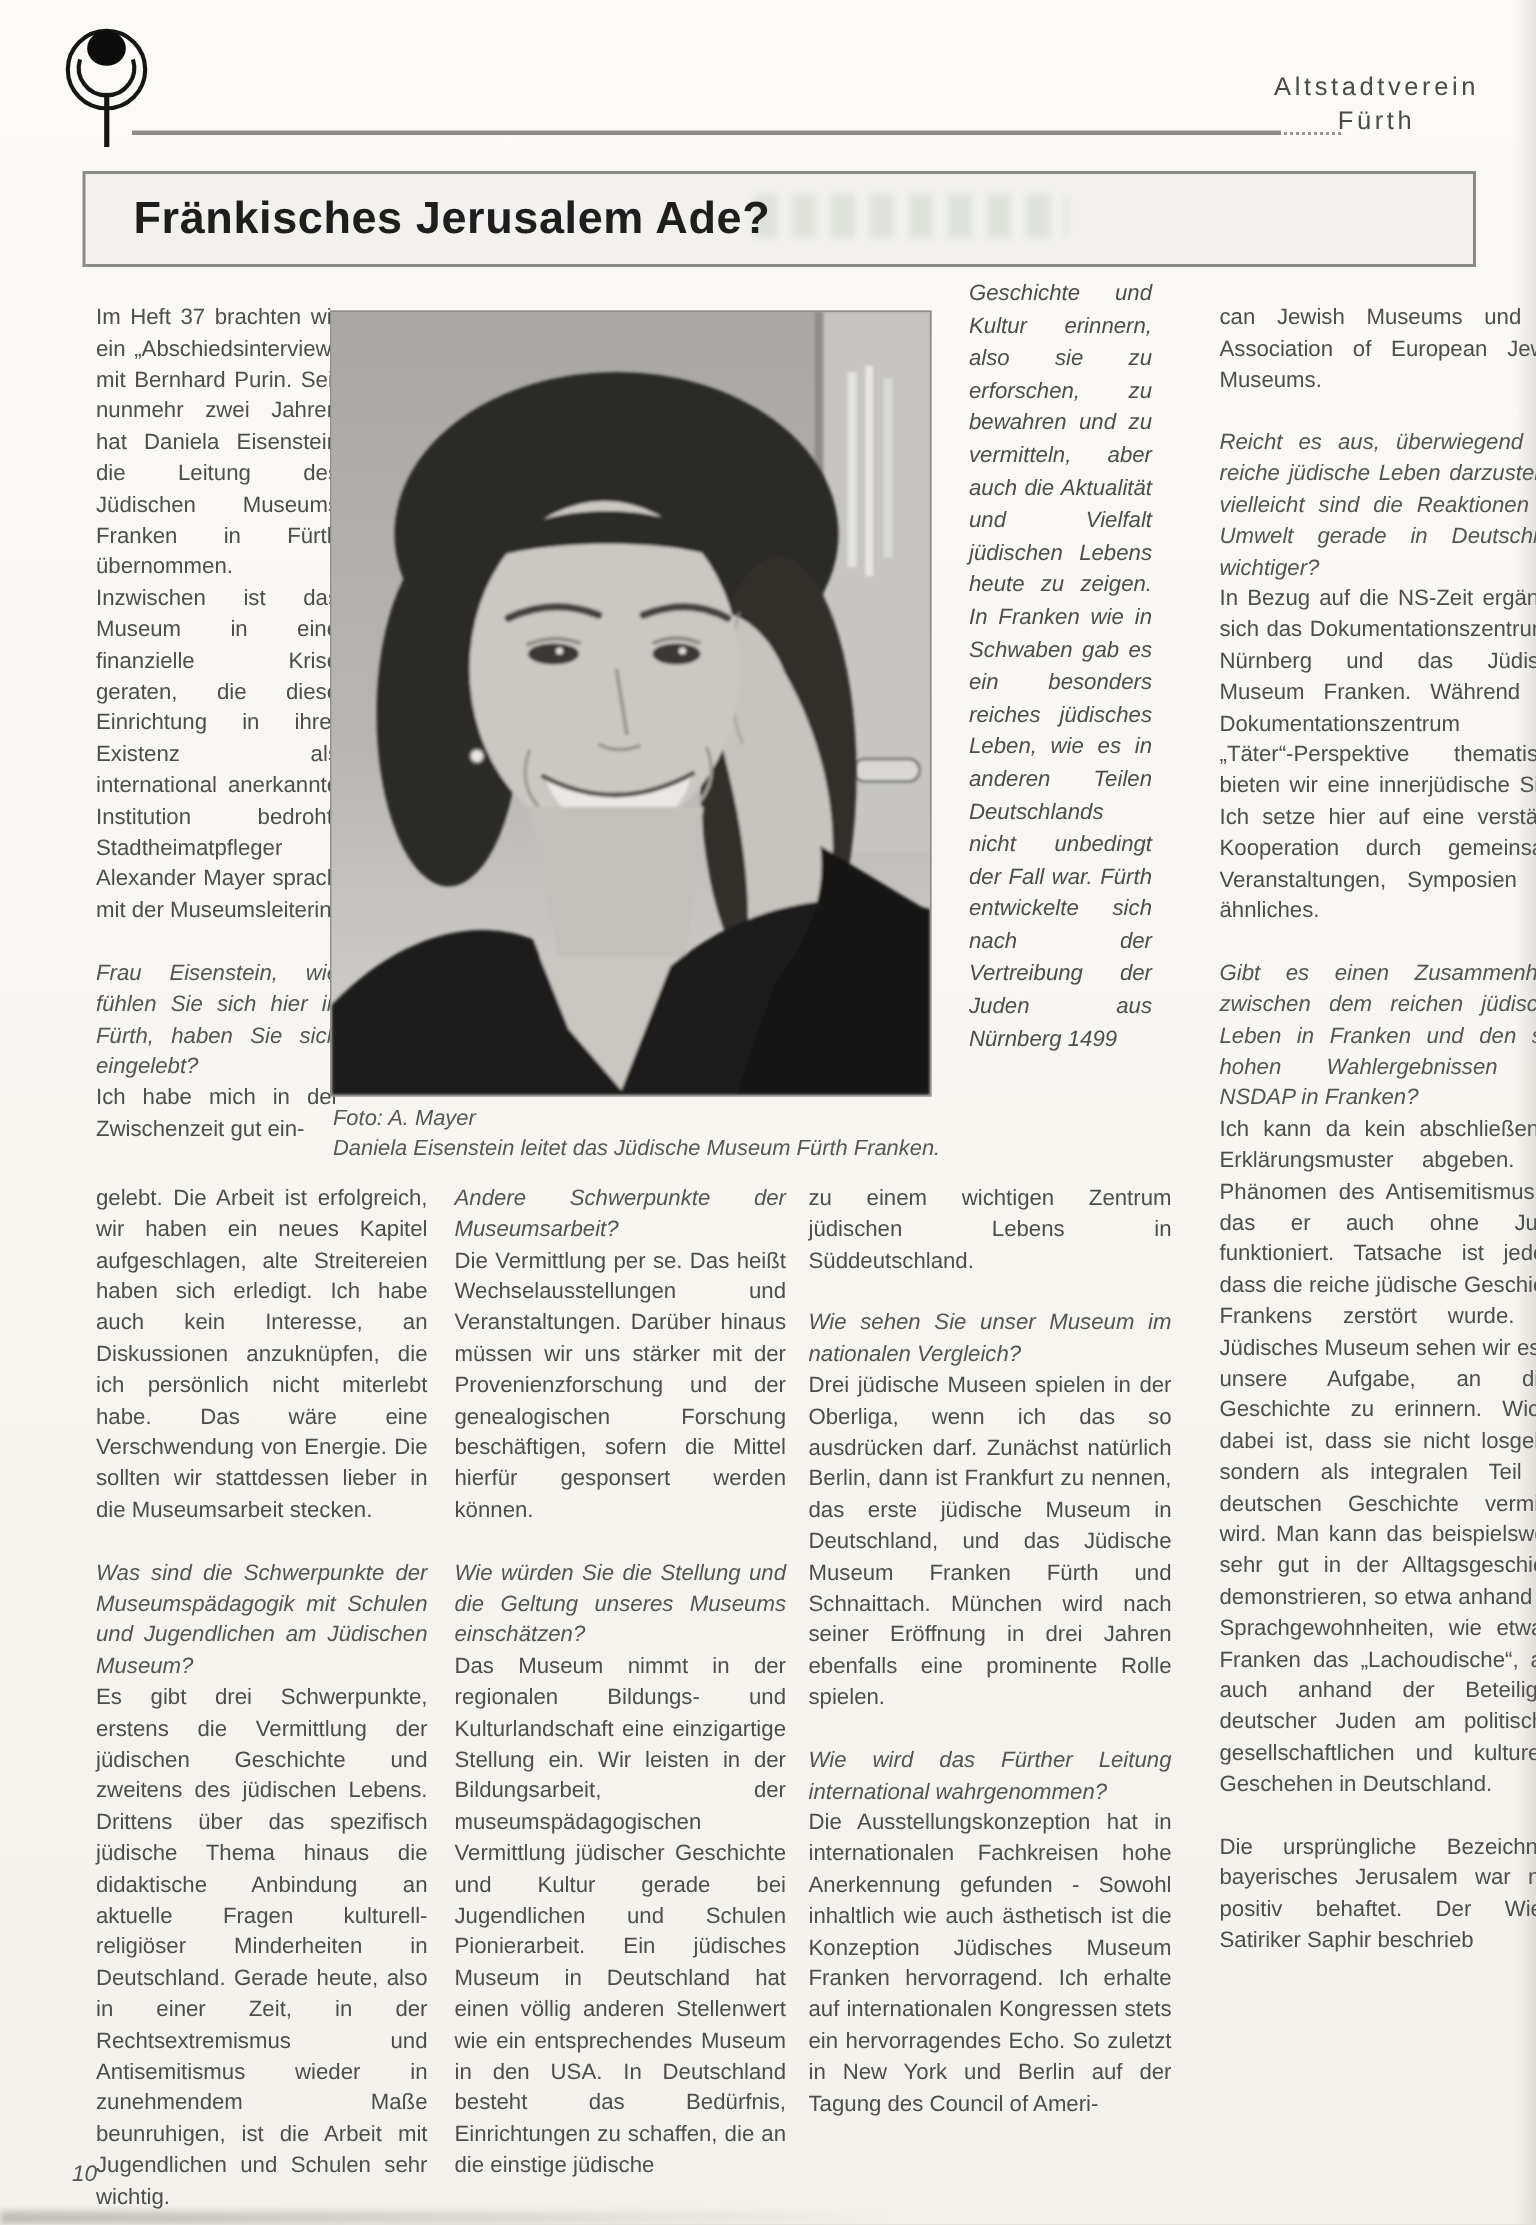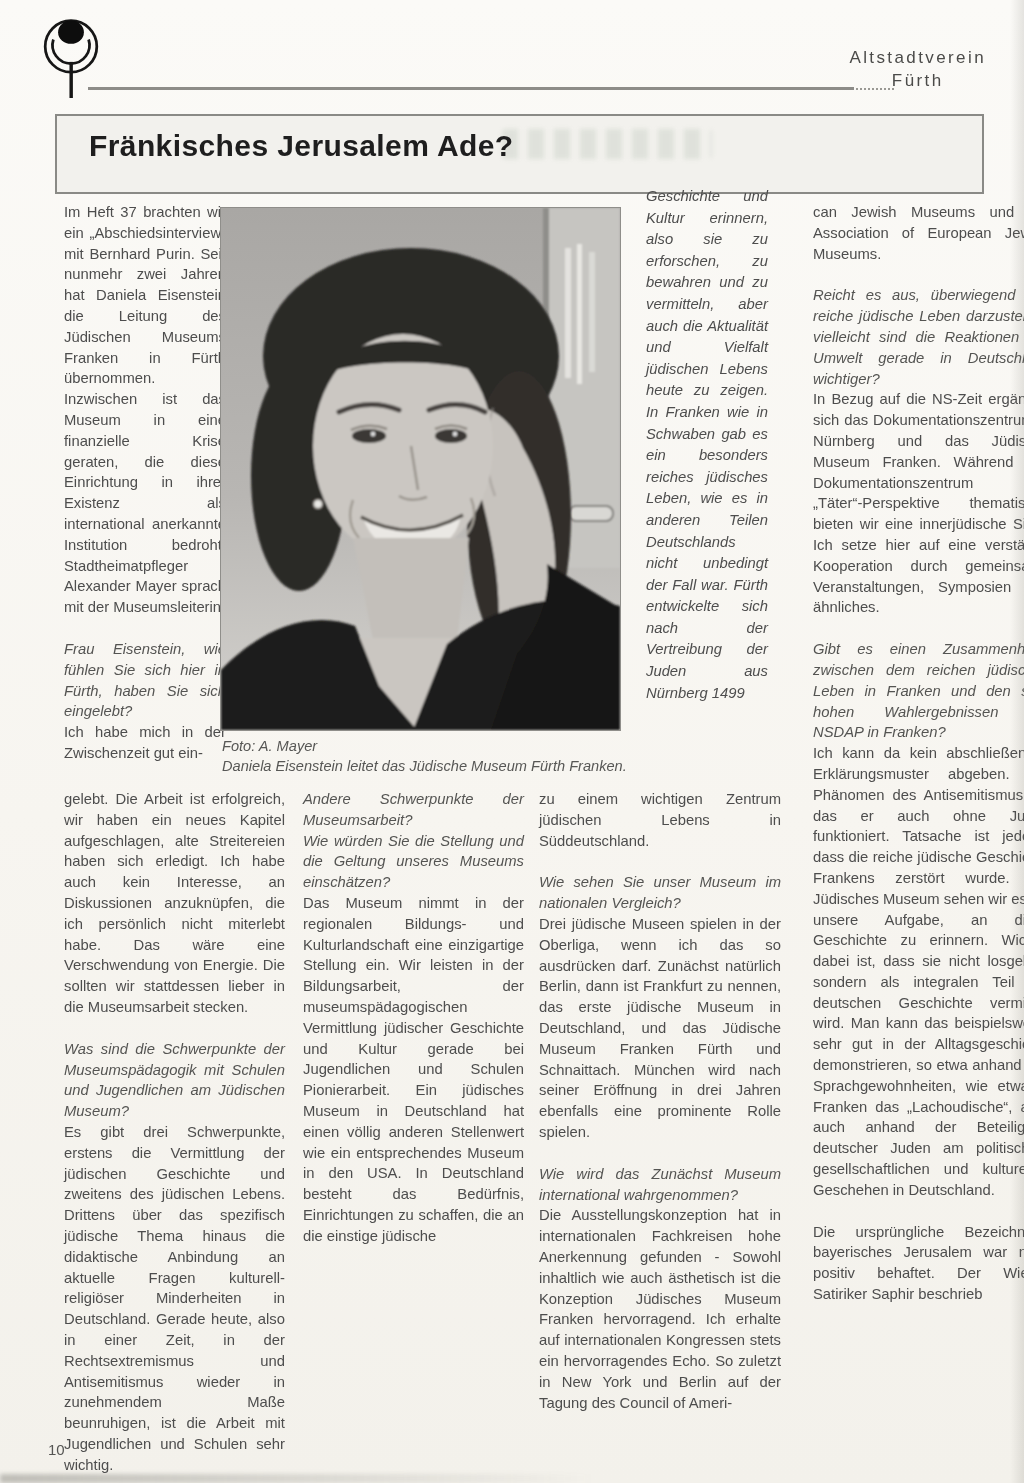--- a/index.html
+++ b/index.html
@@ -13,21 +13,21 @@
     background:linear-gradient(90deg, rgba(0,0,0,0), rgba(110,108,100,0.16)); pointer-events:none;}
   .smudge-bottom{ position:absolute; left:0; bottom:0; width:58%; height:9px;
     background:linear-gradient(90deg, rgba(95,95,88,0.35), rgba(95,95,88,0)); filter:blur(2px);}
   
   .logo { position:absolute; left:28px; top:10px; width:86px; height:90px; }
   .header-rule { position:absolute; left:88px; top:87px; width:766px; height:3px; background:#8d8c88; }
   .header-rule-dots { position:absolute; left:856px; top:88px; width:38px; border-top:2px dotted #9a9994; }
   .org { position:absolute; right:38px; top:46px; text-align:center; color:#4b4b49;
     font-size:17px; letter-spacing:2.4px; line-height:23px; }
   
-  .title-bar { position:absolute; left:55px; top:114px; width:929px; height:80px;
+  .title-bar { position:absolute; left:55px; top:114px; width:929px; height:64px;
     background:#f2f1ed; border:2px solid #8a8a86; box-sizing:border-box; }
   .title-text { position:absolute; left:32px; top:13px; font-size:30px; font-weight:bold;
     color:#1e1e1e; letter-spacing:0.4px; }
   .ghost { position:absolute; left:445px; top:13px; width:210px; height:30px; border-radius:4px;
     background:repeating-linear-gradient(90deg, rgba(150,168,150,0.20) 0 16px, rgba(150,168,150,0) 16px 26px);
     filter:blur(2px); }
   
   .col { position:absolute; text-align:justify; font-size:14.8px; line-height:20.8px;
     color:#4d4d4d;margin-left:16px; }
   .col p { margin:0 0 21px 0; }
@@ -37,21 +37,21 @@
   .col2        { left:287px; top:789px; width:221px; }
   .col3-narrow { left:630px; top:186px; width:122px; line-height:21.6px;font-style:italic; }
   .col3-wide   { left:523px; top:789px; width:242px; }
   .col4        { left:797px; top:202px; width:237px; }
   
   .photo { position:absolute; left:220px; top:207px; width:399px; height:522px;
     border:1px solid #8f8e8a; box-sizing:content-box; background:#b4b2af; }
   .photo svg { display:block; }
   .caption { position:absolute; left:222px; top:736px; width:410px; font-style:italic;
     font-size:14.6px; line-height:20px; color:#575755; }
-  .page-number { position:absolute; left:48px; top:1441px; font-size:15px; color:#555553; }
+  .page-number { position:absolute; left:48px; top:1441px; font-size:15px; color:#555553;font-style:italic; }
 </style>
 </head>
 <body>
 
 <div class="page">
 
   <div class="logo">
     <svg width="86" height="90" viewBox="0 0 100 104">
       <rect x="48.2" y="60" width="4" height="42" fill="#161616"></rect>
       <circle cx="50" cy="42" r="30" fill="none" stroke="#161616" stroke-width="3.2"></circle>
@@ -76,31 +76,32 @@
       <p class="question">Frau Eisenstein, wie fühlen Sie sich hier in Fürth, haben Sie sich eingelebt?</p>
       <p class="answer">Ich habe mich in der Zwischenzeit gut ein-</p>
     </div>
   <div class="col col1-wide">
       <p class="answer">gelebt. Die Arbeit ist erfolgreich, wir haben ein neues Kapitel aufgeschlagen, alte Streitereien haben sich erledigt. Ich habe auch kein Interesse, an Diskussionen anzuknüpfen, die ich persönlich nicht miterlebt habe. Das wäre eine Verschwendung von Energie. Die sollten wir stattdessen lieber in die Museumsarbeit stecken.</p>
       <p class="question">Was sind die Schwerpunkte der Museumspädagogik mit Schulen und Jugendlichen am Jüdischen Museum?</p>
       <p class="answer">Es gibt drei Schwerpunkte, erstens die Vermittlung der jüdischen Geschichte und zweitens des jüdischen Lebens. Drittens über das spezifisch jüdische Thema hinaus die didaktische Anbindung an aktuelle Fragen kulturell-religiöser Minderheiten in Deutschland. Gerade heute, also in einer Zeit, in der Rechtsextremismus und Antisemitismus wieder in zunehmendem Maße beunruhigen, ist die Arbeit mit Jugendlichen und Schulen sehr wichtig.</p>
     </div>
   <div class="col col2">
       <p class="question">Andere Schwerpunkte der Museumsarbeit?</p>
+      <p class="answer">Die Vermittlung per se. Das heißt Wechselausstellungen und Veranstaltungen. Darüber hinaus müssen wir uns stärker mit der Provenienzforschung und der genealogischen Forschung beschäftigen, sofern die Mittel hierfür gesponsert werden können.</p>
       <p class="question">Wie würden Sie die Stellung und die Geltung unseres Museums einschätzen?</p>
       <p class="answer">Das Museum nimmt in der regionalen Bildungs- und Kulturlandschaft eine einzigartige Stellung ein. Wir leisten in der Bildungsarbeit, der museumspädagogischen Vermittlung jüdischer Geschichte und Kultur gerade bei Jugendlichen und Schulen Pionierarbeit. Ein jüdisches Museum in Deutschland hat einen völlig anderen Stellenwert wie ein entsprechendes Museum in den USA. In Deutschland besteht das Bedürfnis, Einrichtungen zu schaffen, die an die einstige jüdische</p>
     </div>
   <div class="col col3-narrow">
       <p class="answer">Geschichte und Kultur erinnern, also sie zu erforschen, zu bewahren und zu vermitteln, aber auch die Aktualität und Vielfalt jüdischen Lebens heute zu zeigen. In Franken wie in Schwaben gab es ein besonders reiches jüdisches Leben, wie es in anderen Teilen Deutschlands nicht unbedingt der Fall war. Fürth entwickelte sich nach der Vertreibung der Juden aus Nürnberg 1499</p>
     </div>
   <div class="col col3-wide">
       <p class="answer">zu einem wichtigen Zentrum jüdischen Lebens in Süddeutschland.</p>
       <p class="question">Wie sehen Sie unser Museum im nationalen Vergleich?</p>
       <p class="answer">Drei jüdische Museen spielen in der Oberliga, wenn ich das so ausdrücken darf. Zunächst natürlich Berlin, dann ist Frankfurt zu nennen, das erste jüdische Museum in Deutschland, und das Jüdische Museum Franken Fürth und Schnaittach. München wird nach seiner Eröffnung in drei Jahren ebenfalls eine prominente Rolle spielen.</p>
-      <p class="question">Wie wird das Zunächst Museum international wahrgenommen?</p>
+      <p class="question">Wie wird das Fürther Leitung international wahrgenommen?</p>
       <p class="answer">Die Ausstellungskonzeption hat in internationalen Fachkreisen hohe Anerkennung gefunden - Sowohl inhaltlich wie auch ästhetisch ist die Konzeption Jüdisches Museum Franken hervorragend. Ich erhalte auf internationalen Kongressen stets ein hervorragendes Echo. So zuletzt in New York und Berlin auf der Tagung des Council of Ameri-</p>
     </div>
   <div class="col col4">
       <p class="answer">can Jewish Museums und der Association of European Jewish Museums.</p>
       <p class="question">Reicht es aus, überwiegend das reiche jüdische Leben darzustellen, vielleicht sind die Reaktionen der Umwelt gerade in Deutschland wichtiger?</p>
       <p class="answer">In Bezug auf die NS-Zeit ergänzen sich das Dokumentationszentrum in Nürnberg und das Jüdische Museum Franken. Während das Dokumentationszentrum die „Täter“-Perspektive thematisiert, bieten wir eine innerjüdische Sicht. Ich setze hier auf eine verstärkte Kooperation durch gemeinsame Veranstaltungen, Symposien und ähnliches.</p>
       <p class="question">Gibt es einen Zusammenhang zwischen dem reichen jüdischen Leben in Franken und den sehr hohen Wahlergebnissen der NSDAP in Franken?</p>
       <p class="answer">Ich kann da kein abschließendes Erklärungsmuster abgeben. Ein Phänomen des Antisemitismus ist, das er auch ohne Juden funktioniert. Tatsache ist jedoch, dass die reiche jüdische Geschichte Frankens zerstört wurde. Als Jüdisches Museum sehen wir es als unsere Aufgabe, an diese Geschichte zu erinnern. Wichtig dabei ist, dass sie nicht losgelöst, sondern als integralen Teil der deutschen Geschichte vermittelt wird. Man kann das beispielsweise sehr gut in der Alltagsgeschichte demonstrieren, so etwa anhand von Sprachgewohnheiten, wie etwa in Franken das „Lachoudische“, aber auch anhand der Beteiligung deutscher Juden am politischen, gesellschaftlichen und kulturellen Geschehen in Deutschland.</p>
       <p class="answer">Die ursprüngliche Bezeichnung bayerisches Jerusalem war nicht positiv behaftet. Der Wiener Satiriker Saphir beschrieb</p>
     </div>

